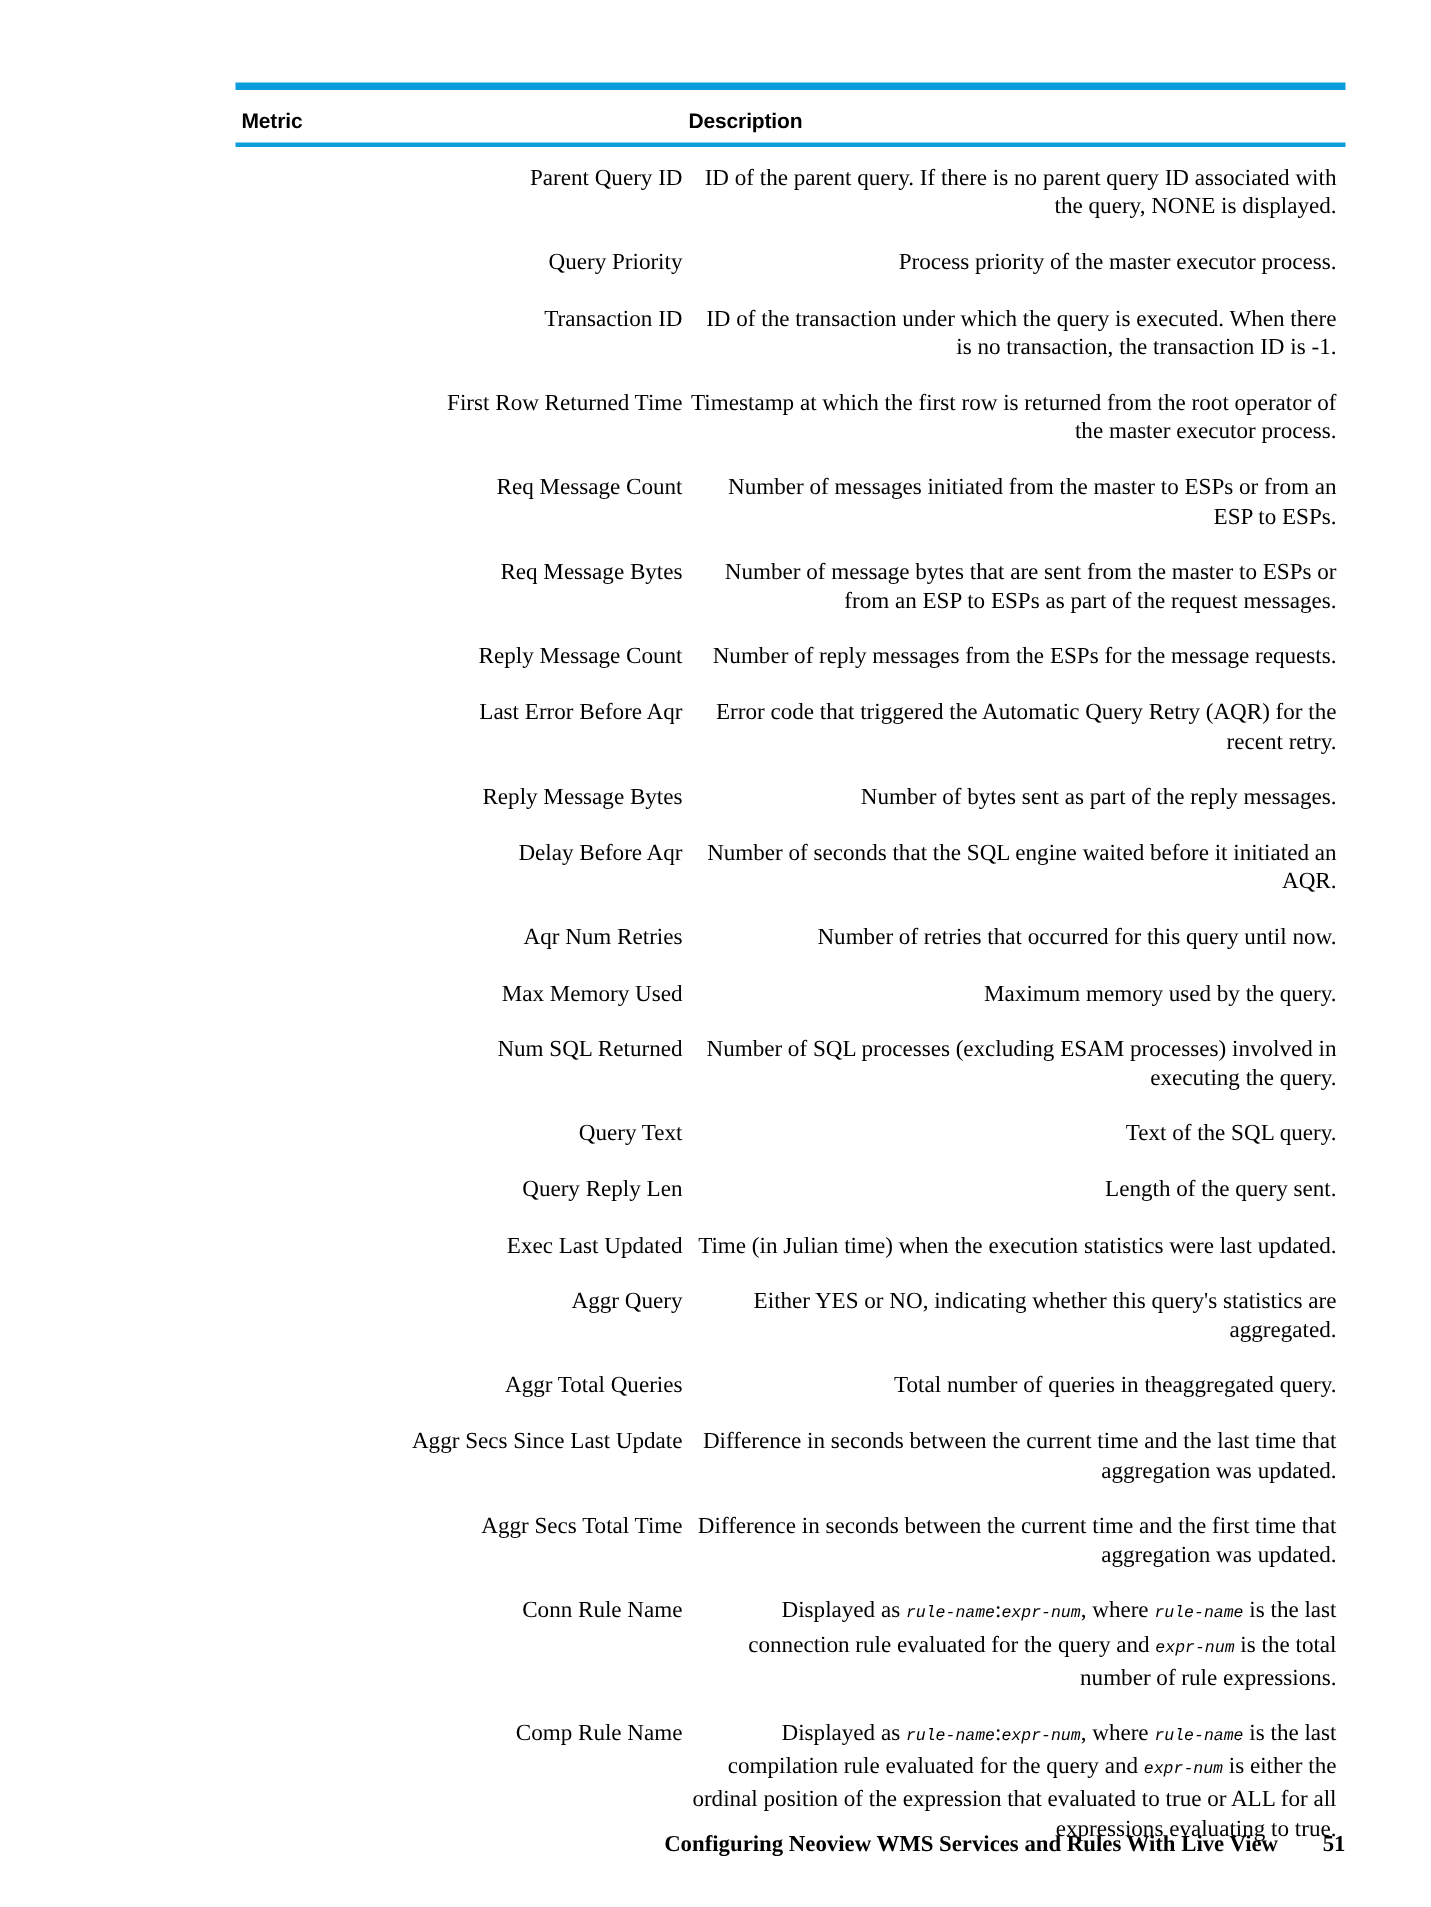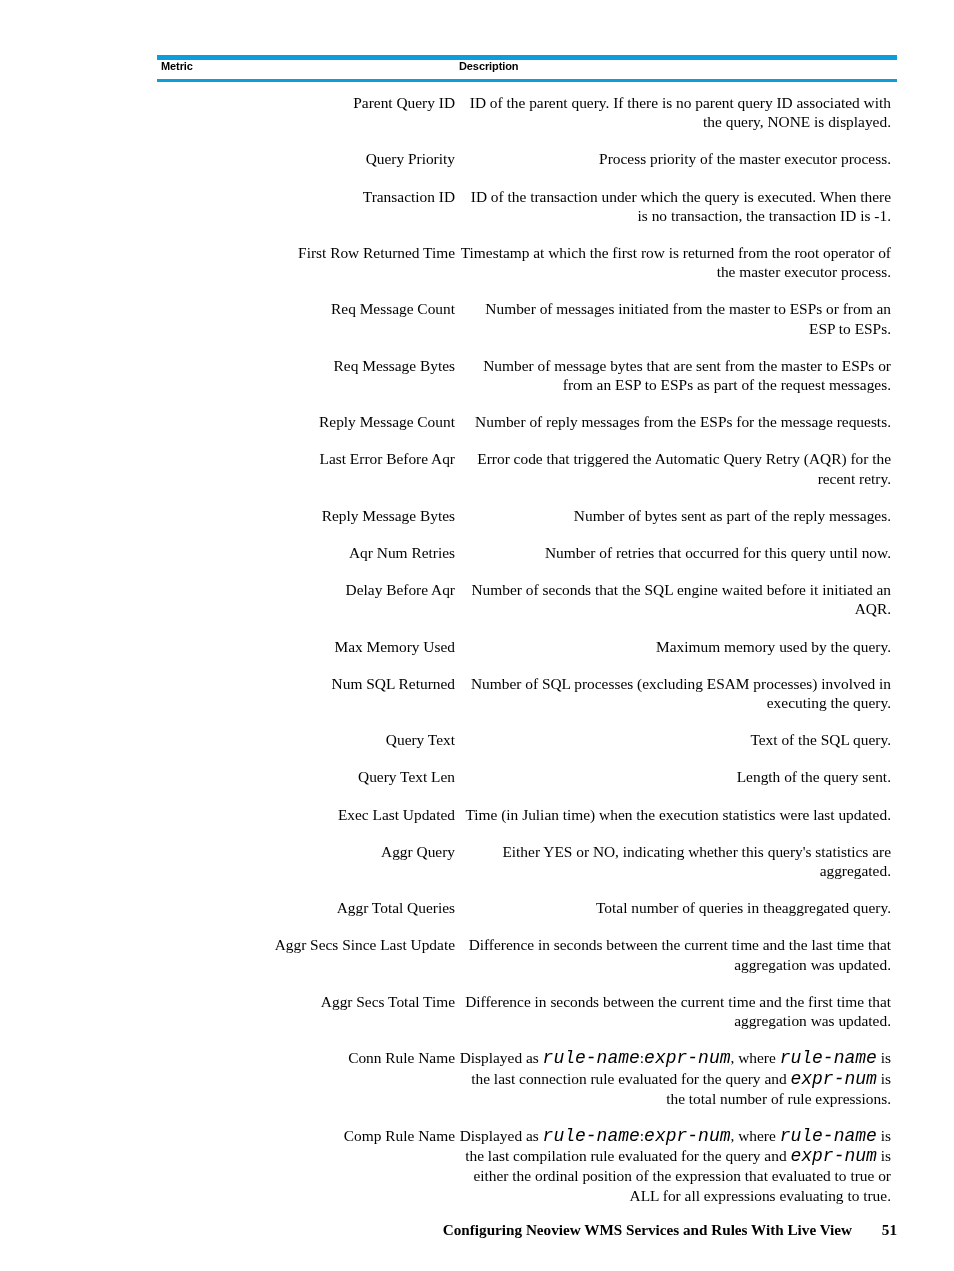--- a/index.html
+++ b/index.html
@@ -47,23 +47,23 @@
     border-collapse: collapse;
     table-layout: fixed;
   }
   table.metrics col.c-metric { width: 298px; }
   table.metrics col.c-desc { width: 442px; }
 
   table.metrics thead th {
     text-align: left;
     font-family: "Liberation Sans", sans-serif;
     font-weight: bold;
-    font-size: 11px;
+    font-size: 14px;
     letter-spacing: -0.1px;
-    padding: 0 0 7px 4px;
+    padding: 12px 0 7px 4px;
     vertical-align: bottom;
   }
 
   table.metrics tbody td {
     text-align: right;
     vertical-align: top;
     font-family: "Liberation Serif", serif;
     font-size: 15.4px;
     line-height: 19.2px;
     padding: 9px 0 9px 4px;
@@ -71,21 +71,21 @@
   table.metrics tbody td.desc {
     padding-right: 6px;
   }
   table.metrics tbody tr:first-child td {
     padding-top: 11px;
   }
 
   .mono {
     font-family: "Liberation Mono", monospace;
     font-style: italic;
-    font-size: 18px;
+    font-size: 11px;
   }
 
   .footer {
     position: absolute;
     left: 0;
     top: 1221px;
     width: 954px;
     text-align: right;
     padding-right: 57px;
     box-sizing: border-box;
@@ -159,41 +159,41 @@
           </tr>
           <tr>
             <td class="metric">Last Error Before Aqr</td>
             <td class="desc">Error code that triggered the Automatic Query Retry (AQR) for the recent retry.</td>
           </tr>
           <tr>
             <td class="metric">Reply Message Bytes</td>
             <td class="desc">Number of bytes sent as part of the reply messages.</td>
           </tr>
           <tr>
+            <td class="metric">Delay Before Aqr</td>
+            <td class="desc">Number of seconds that the SQL engine waited before it initiated an AQR.</td>
+          </tr>
+          <tr>
             <td class="metric">Aqr Num Retries</td>
             <td class="desc">Number of retries that occurred for this query until now.</td>
           </tr>
           <tr>
-            <td class="metric">Delay Before Aqr</td>
-            <td class="desc">Number of seconds that the SQL engine waited before it initiated an AQR.</td>
-          </tr>
-          <tr>
             <td class="metric">Max Memory Used</td>
             <td class="desc">Maximum memory used by the query.</td>
           </tr>
           <tr>
             <td class="metric">Num SQL Returned</td>
             <td class="desc">Number of SQL processes (excluding ESAM processes) involved in executing the query.</td>
           </tr>
           <tr>
             <td class="metric">Query Text</td>
             <td class="desc">Text of the SQL query.</td>
           </tr>
           <tr>
-            <td class="metric">Query Text Len</td>
+            <td class="metric">Query Reply Len</td>
             <td class="desc">Length of the query sent.</td>
           </tr>
           <tr>
             <td class="metric">Exec Last Updated</td>
             <td class="desc">Time (in Julian time) when the execution statistics were last updated.</td>
           </tr>
           <tr>
             <td class="metric">Aggr Query</td>
             <td class="desc">Either YES or NO, indicating whether this query's statistics are aggregated.</td>
           </tr>

